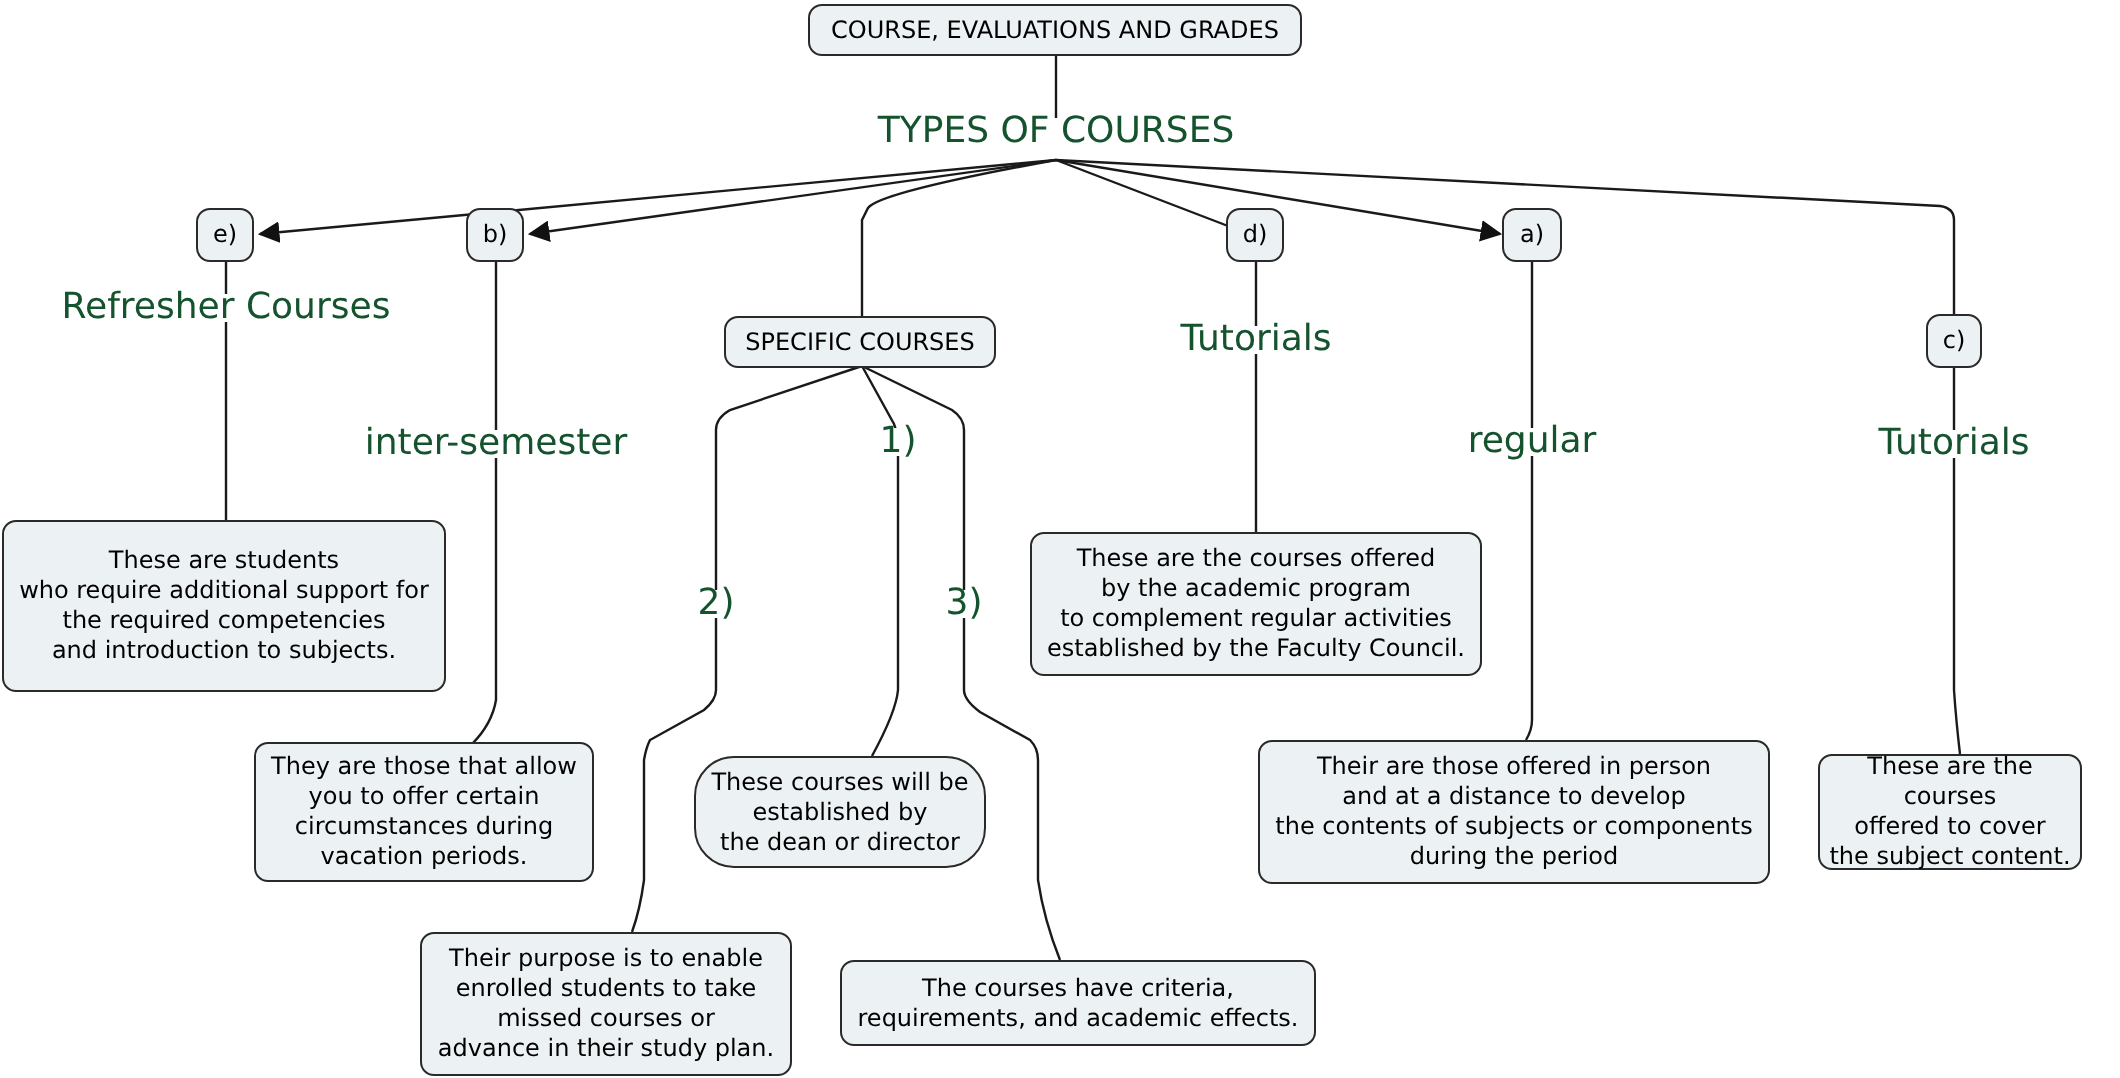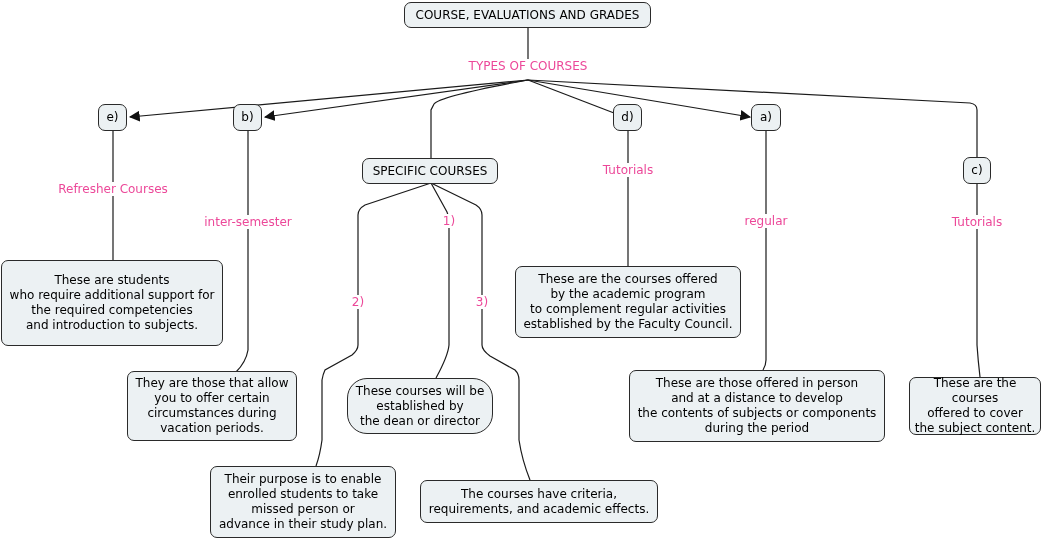--- a/index.html
+++ b/index.html
@@ -2,22 +2,22 @@
 <html><head>
 <meta charset="utf-8">
 <style>
   html, body { margin:0; padding:0; background:#ffffff; }
   body { width:1060px; height:539px; position:relative; overflow:hidden;
          font-family:"DejaVu Sans","Liberation Sans",sans-serif; color:#222; }
   svg.links { position:absolute; left:0; top:0; width:1060px; height:539px; }
   .node { position:absolute; background:#ecf1f3; border:1px solid #2a2a2a; border-radius:7px;
           font-size:12px; line-height:15px; text-align:center; box-sizing:border-box;
           display:flex; align-items:center; justify-content:center; white-space:pre-line; color:#000000; }
-  .label { position:absolute; background:#ffffff; font-size:12px; line-height:14px;
-           white-space:nowrap; transform:translate(-50%,-50%); padding:0 1px; color:#ec4899; }
+  .label { position:absolute; background:#ffffff; font-size:18px; line-height:14px;
+           white-space:nowrap; transform:translate(-50%,-50%); padding:0 1px; color:#14532d; }
 </style>
 </head>
 <body>
 
 <svg class="links" viewBox="0 0 1060 539">
   <defs>
     <marker id="arr" viewBox="0 0 10 10" refX="9" refY="5" markerWidth="9" markerHeight="9" orient="auto">
       <path d="M0,0 L10,5 L0,10 z" fill="#111"></path>
     </marker>
   </defs>
@@ -37,21 +37,21 @@
     <path d="M628,131 L628,266"></path>
     <path d="M766,131 L766,360 Q766,365 763,370"></path>
     <path d="M977,184 L977,345 Q978,360 980,377"></path>
   </g>
 </svg>
 
 <div class="node" style="left:404px;top:2px;width:247px;height:26px;">COURSE, EVALUATIONS AND GRADES</div>
 <div class="label" style="left:528px;top:66px;">TYPES OF COURSES</div>
 
 <div class="node" style="left:98px;top:104px;width:29px;height:27px;">e)</div>
-<div class="label" style="left:113px;top:189px;">Refresher Courses</div>
+<div class="label" style="left:113px;top:154px;">Refresher Courses</div>
 <div class="node" style="left:1px;top:260px;width:222px;height:86px;">These are students
 who require additional support for
 the required competencies
 and introduction to subjects.</div>
 
 <div class="node" style="left:233px;top:104px;width:29px;height:27px;">b)</div>
 <div class="label" style="left:248px;top:222px;">inter-semester</div>
 <div class="node" style="left:127px;top:371px;width:170px;height:70px;">They are those that allow
 you to offer certain
 circumstances during
@@ -59,35 +59,35 @@
 
 <div class="node" style="left:362px;top:158px;width:136px;height:26px;">SPECIFIC COURSES</div>
 <div class="label" style="left:449px;top:221px;">1)</div>
 <div class="label" style="left:358px;top:302px;">2)</div>
 <div class="label" style="left:482px;top:302px;">3)</div>
 <div class="node" style="left:347px;top:378px;width:146px;height:56px;border-radius:20px;">These courses will be
 established by
 the dean or director</div>
 <div class="node" style="left:210px;top:466px;width:186px;height:72px;">Their purpose is to enable
 enrolled students to take
-missed person or
+missed courses or
 advance in their study plan.</div>
 <div class="node" style="left:420px;top:480px;width:238px;height:43px;">The courses have criteria,
 requirements, and academic effects.</div>
 
 <div class="node" style="left:613px;top:104px;width:29px;height:27px;">d)</div>
 <div class="label" style="left:628px;top:170px;">Tutorials</div>
 <div class="node" style="left:515px;top:266px;width:226px;height:72px;">These are the courses offered
 by the academic program
 to complement regular activities
 established by the Faculty Council.</div>
 
 <div class="node" style="left:751px;top:104px;width:30px;height:27px;">a)</div>
 <div class="label" style="left:766px;top:221px;">regular</div>
-<div class="node" style="left:629px;top:370px;width:256px;height:72px;">These are those offered in person
+<div class="node" style="left:629px;top:370px;width:256px;height:72px;">Their are those offered in person
 and at a distance to develop
 the contents of subjects or components
 during the period</div>
 
 <div class="node" style="left:963px;top:157px;width:28px;height:27px;">c)</div>
 <div class="label" style="left:977px;top:222px;">Tutorials</div>
 <div class="node" style="left:909px;top:377px;width:132px;height:58px;">These are the courses
 offered to cover
 the subject content.</div>
 

